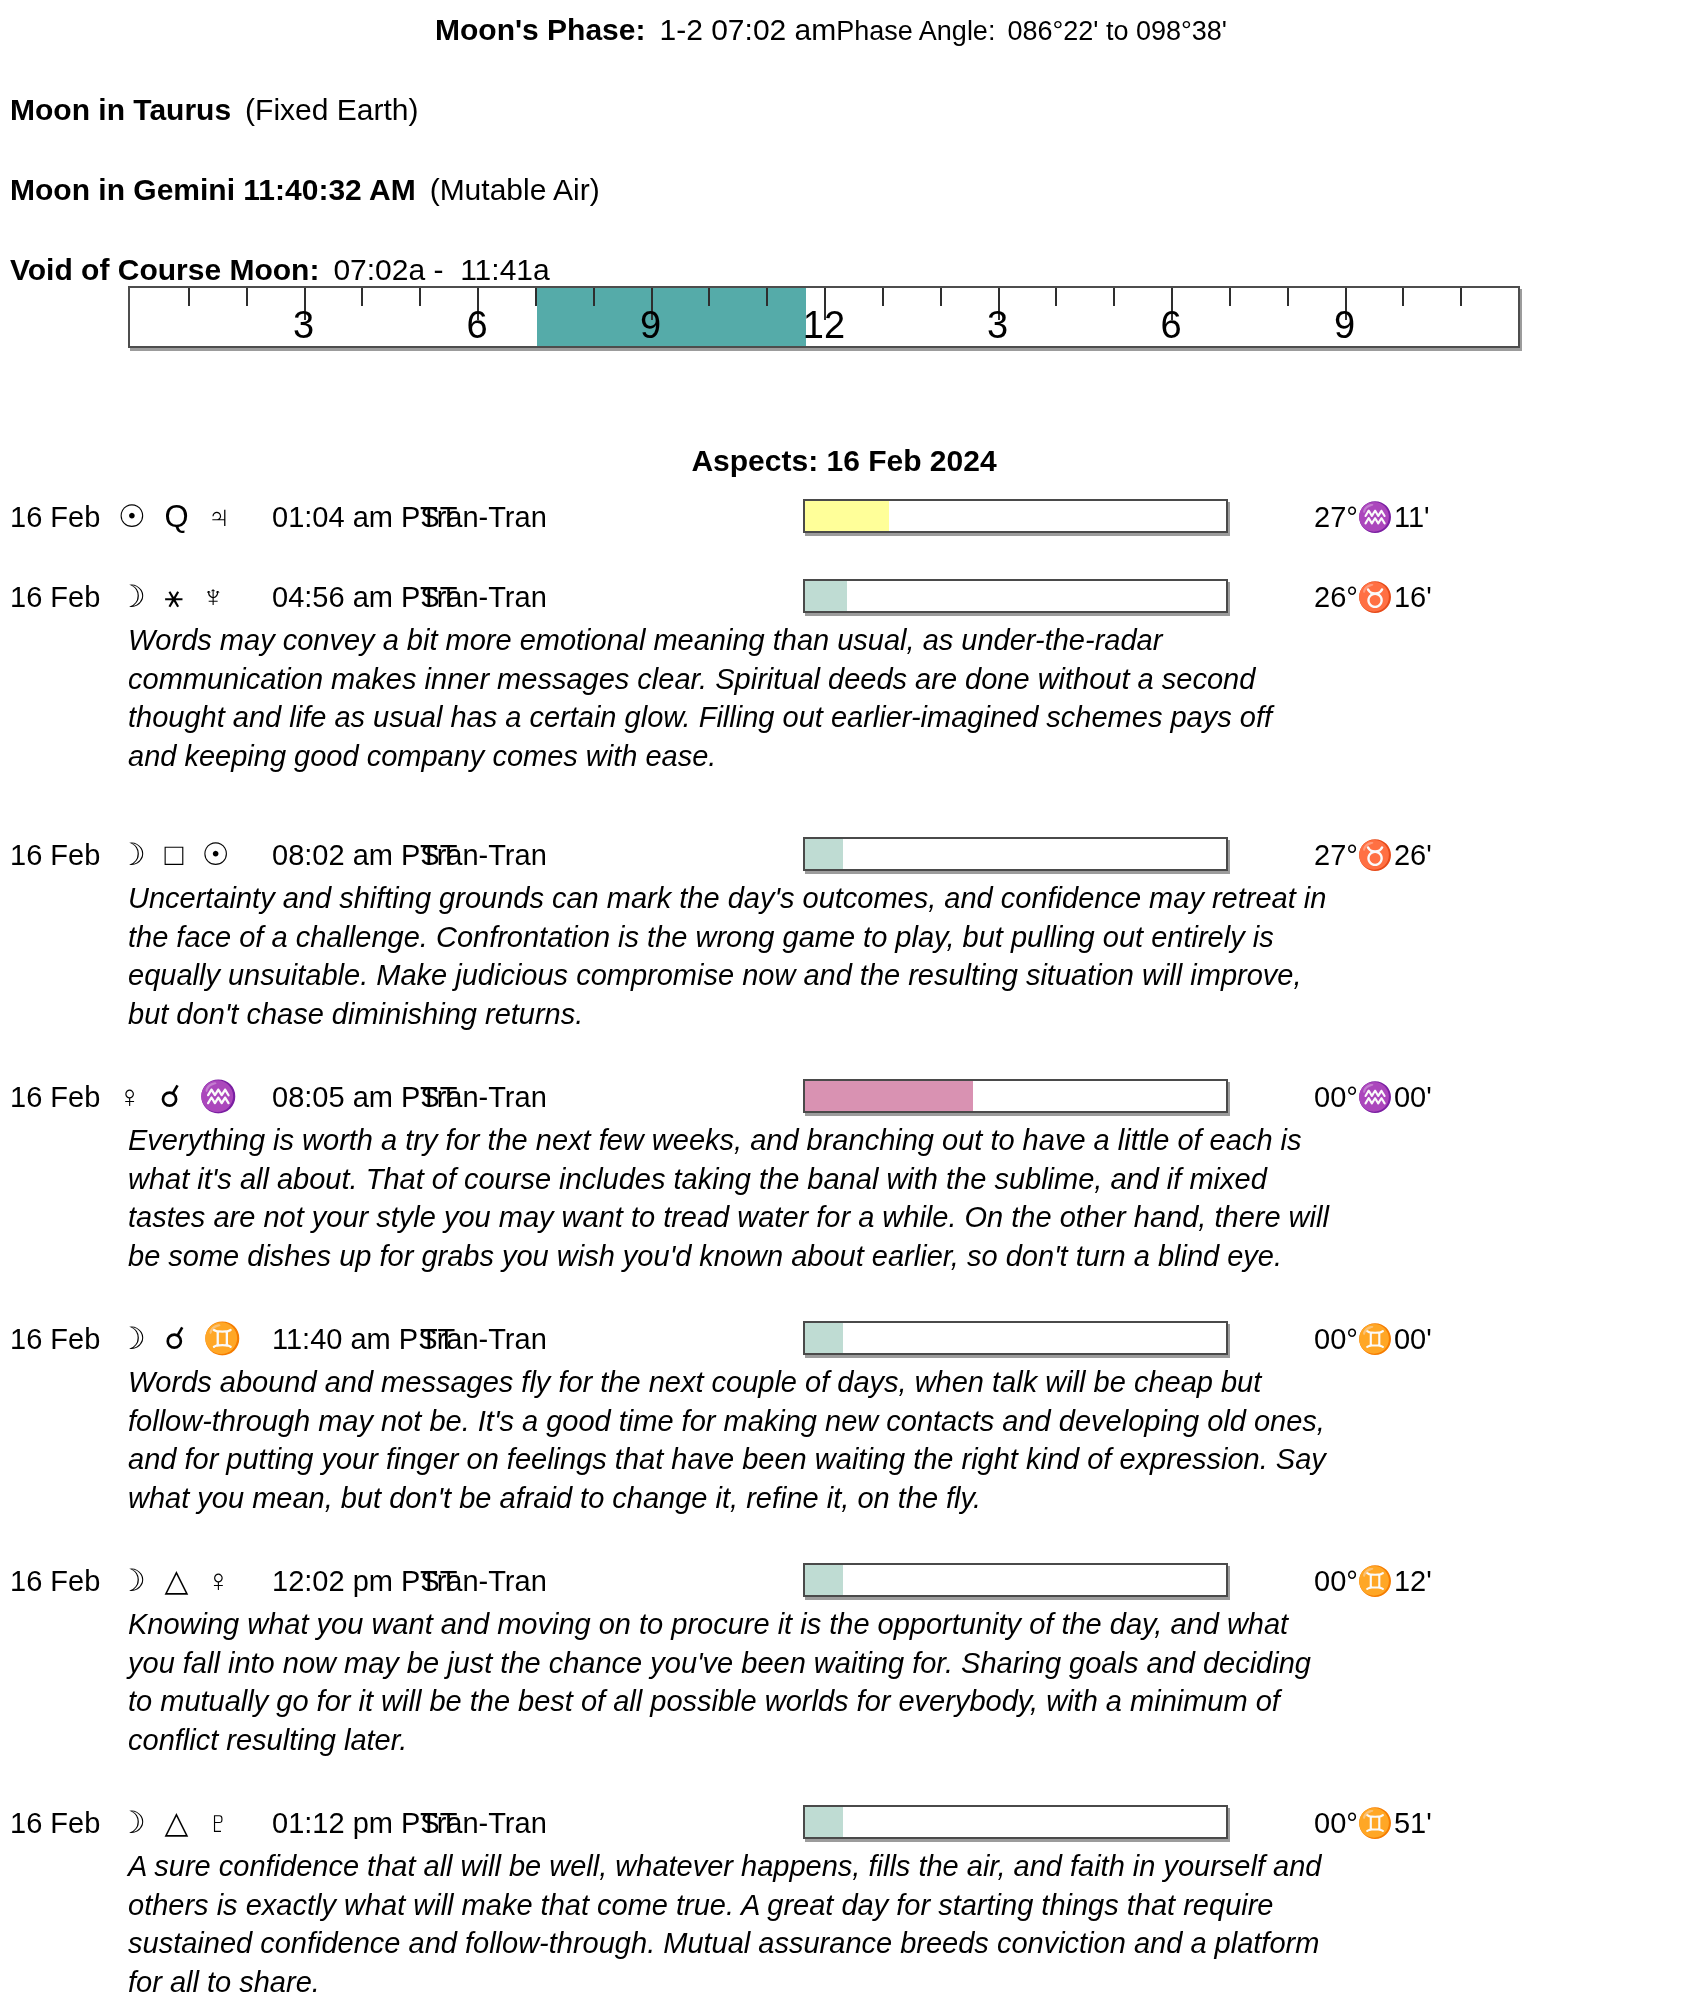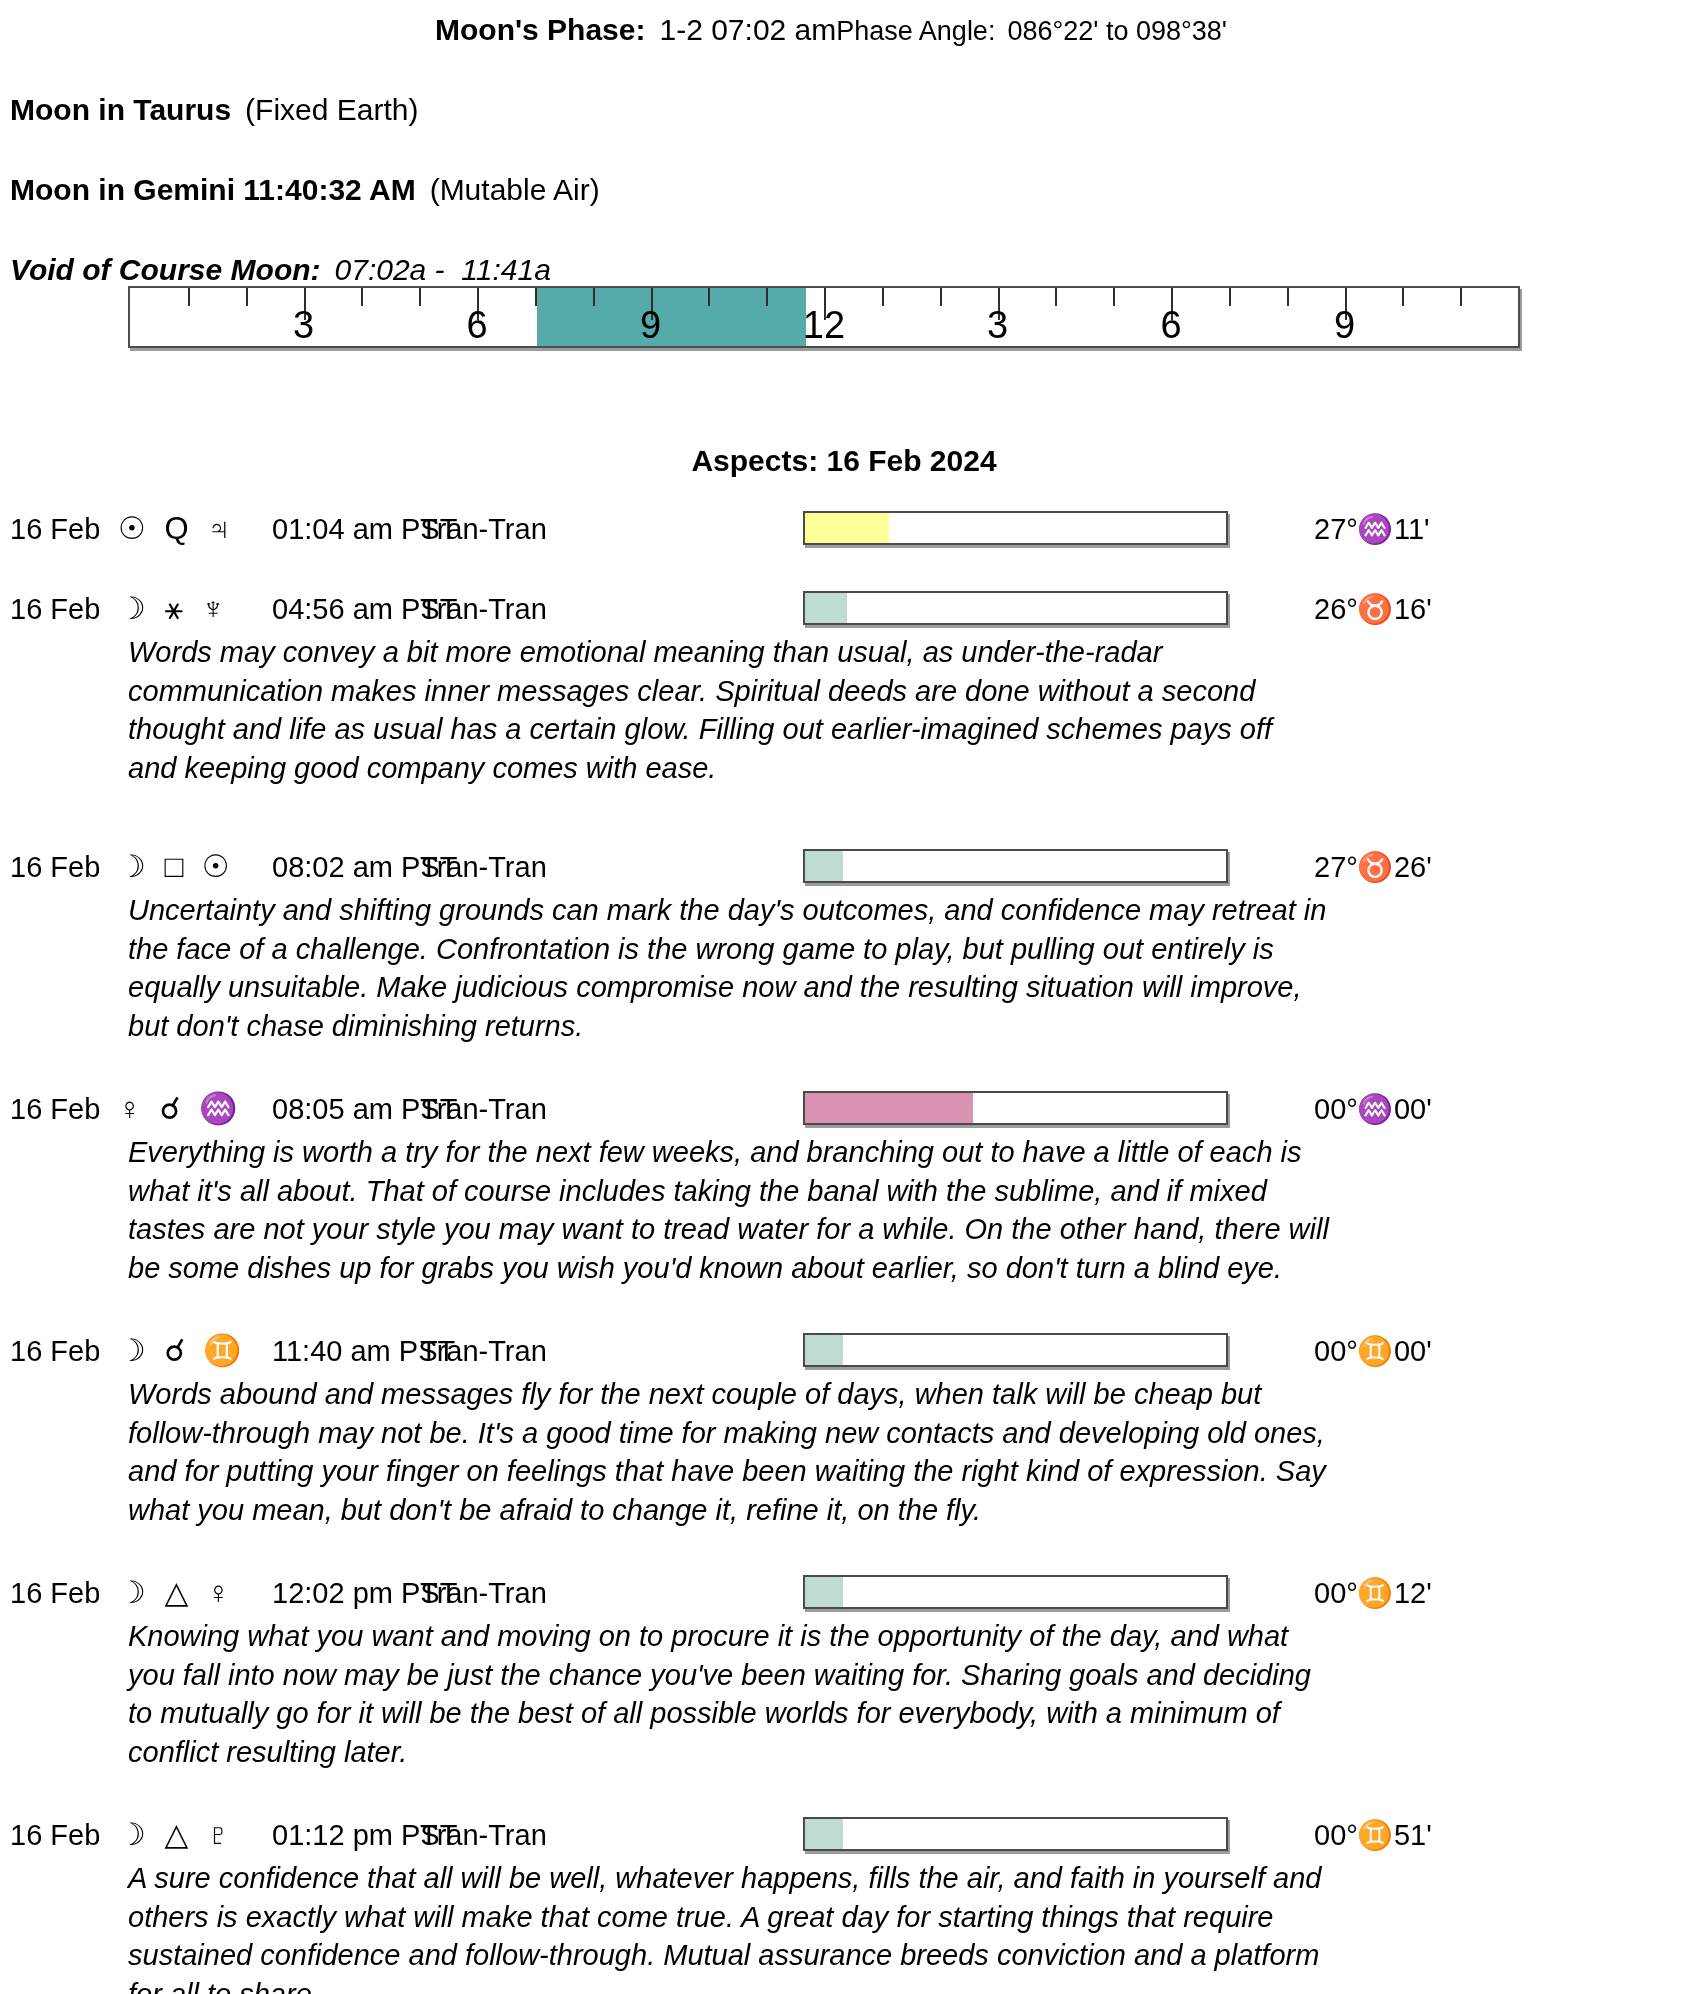--- a/index.html
+++ b/index.html
@@ -4,21 +4,21 @@
 <style>
   * { margin:0; padding:0; box-sizing:border-box; }
   html,body { background:#fff; }
   body {
     width:1688px; height:1994px; overflow:hidden;
     font-family:"Liberation Sans", sans-serif;
     color:#000;
   }
   .top { padding:14px 36px 0 10px; }
   .hline { font-size:30px; line-height:32px; margin-bottom:48px; white-space:pre; }
-  .hline:last-child { margin-bottom:0;font-style:italic; }
+  .hline:last-child { margin-bottom:0; }
   .hl-row1 { display:flex; justify-content:center; align-items:flex-start; }
   .b { font-weight:bold; }
   .gap { margin-left:14px; }
   .phase-angle { font-size:27px; line-height:30px; padding-top:2px; white-space:pre; }
   .pa-gap { margin-left:12px; }
 
   
   .ruler {
     position:relative; margin-left:128px; width:1392px; height:62px;
     background:#fff; border:2px solid #4d4d4d;
@@ -27,21 +27,21 @@
   .voc-region { position:absolute; top:0; bottom:0; }
   .tick { position:absolute; top:0; width:2px; background:#2e2e2e; }
   .tick.minor { height:18px; }
   .tick.major { height:32px; }
   .rlabel {
     position:absolute; bottom:2px; transform:translateX(-50%);
     font-size:38px; line-height:38px; color:#000;
   }
 
   
-  .aspects-title { text-align:center; font-size:30px; font-weight:bold; margin:96px 0 31px 0; }
+  .aspects-title { text-align:center; font-size:30px; font-weight:bold; margin:96px 0 19px 0; }
   .aspect-block { margin-bottom:44px; }
   .aspect-block.no-text { margin-bottom:36px; }
   .aspect-block.first-text { margin-bottom:60px; }
   .aspect-head { position:relative; height:44px; font-size:29px; line-height:40px; }
   .a-date { position:absolute; left:10px; }
   .a-sym  { position:absolute; left:118px; font-size:31px; word-spacing:10px; }
   .a-time { position:absolute; left:272px; }
   .a-type { position:absolute; left:420px; }
   .a-bar {
     position:absolute; left:803px; top:2px; width:425px; height:34px;

